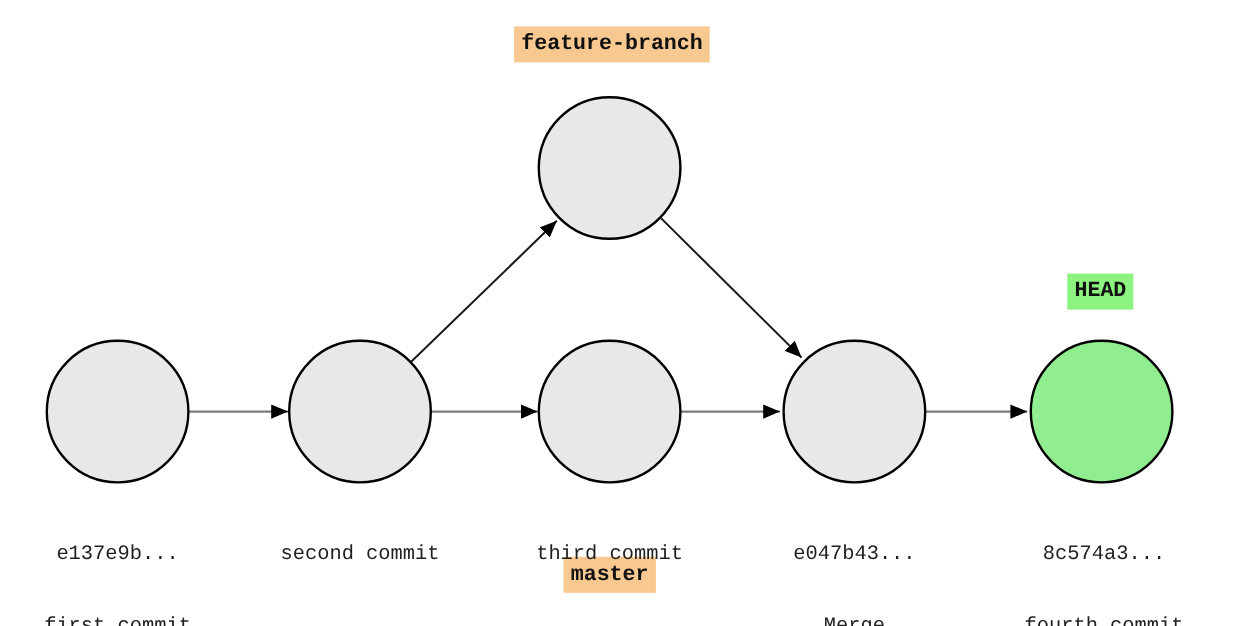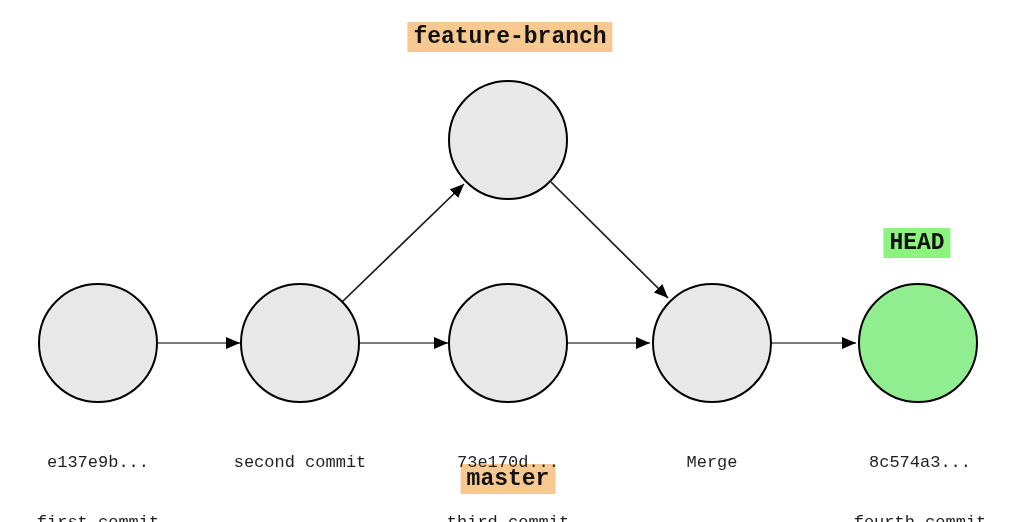--- a/index.html
+++ b/index.html
@@ -21,21 +21,21 @@
     text-align: center;
     font-size: 17px;
     line-height: 20px;
     color: #1f1f1f;
     white-space: pre;
   }
   .branch-tag {
     position: absolute;
     transform: translateX(-50%);
     font-weight: bold;
-    font-size: 23px;
+    font-size: 18px;
     line-height: 28px;
     padding: 1px 6px;
     color: #111111;
     white-space: pre;
   }
 </style>
 </head>
 <body>
 
 <div class="canvas">
@@ -72,25 +72,25 @@
   <div class="node-label" style="left:-32px; top:413px;">
     <div>e137e9b...</div>
     <div>first commit</div>
   </div>
 
   <div class="node-label" style="left:170px; top:413px;">
     <div>second commit</div>
   </div>
 
   <div class="node-label" style="left:378px; top:413px;">
-    <div>73e170d...</div>
     <div>third commit</div>
   </div>
 
   <div class="node-label" style="left:582px; top:413px;">
+    <div>e047b43...</div>
     <div>Merge</div>
   </div>
 
   <div class="node-label" style="left:790px; top:413px;">
     <div>8c574a3...</div>
     <div>fourth commit</div>
   </div>
 
 
 </div>

